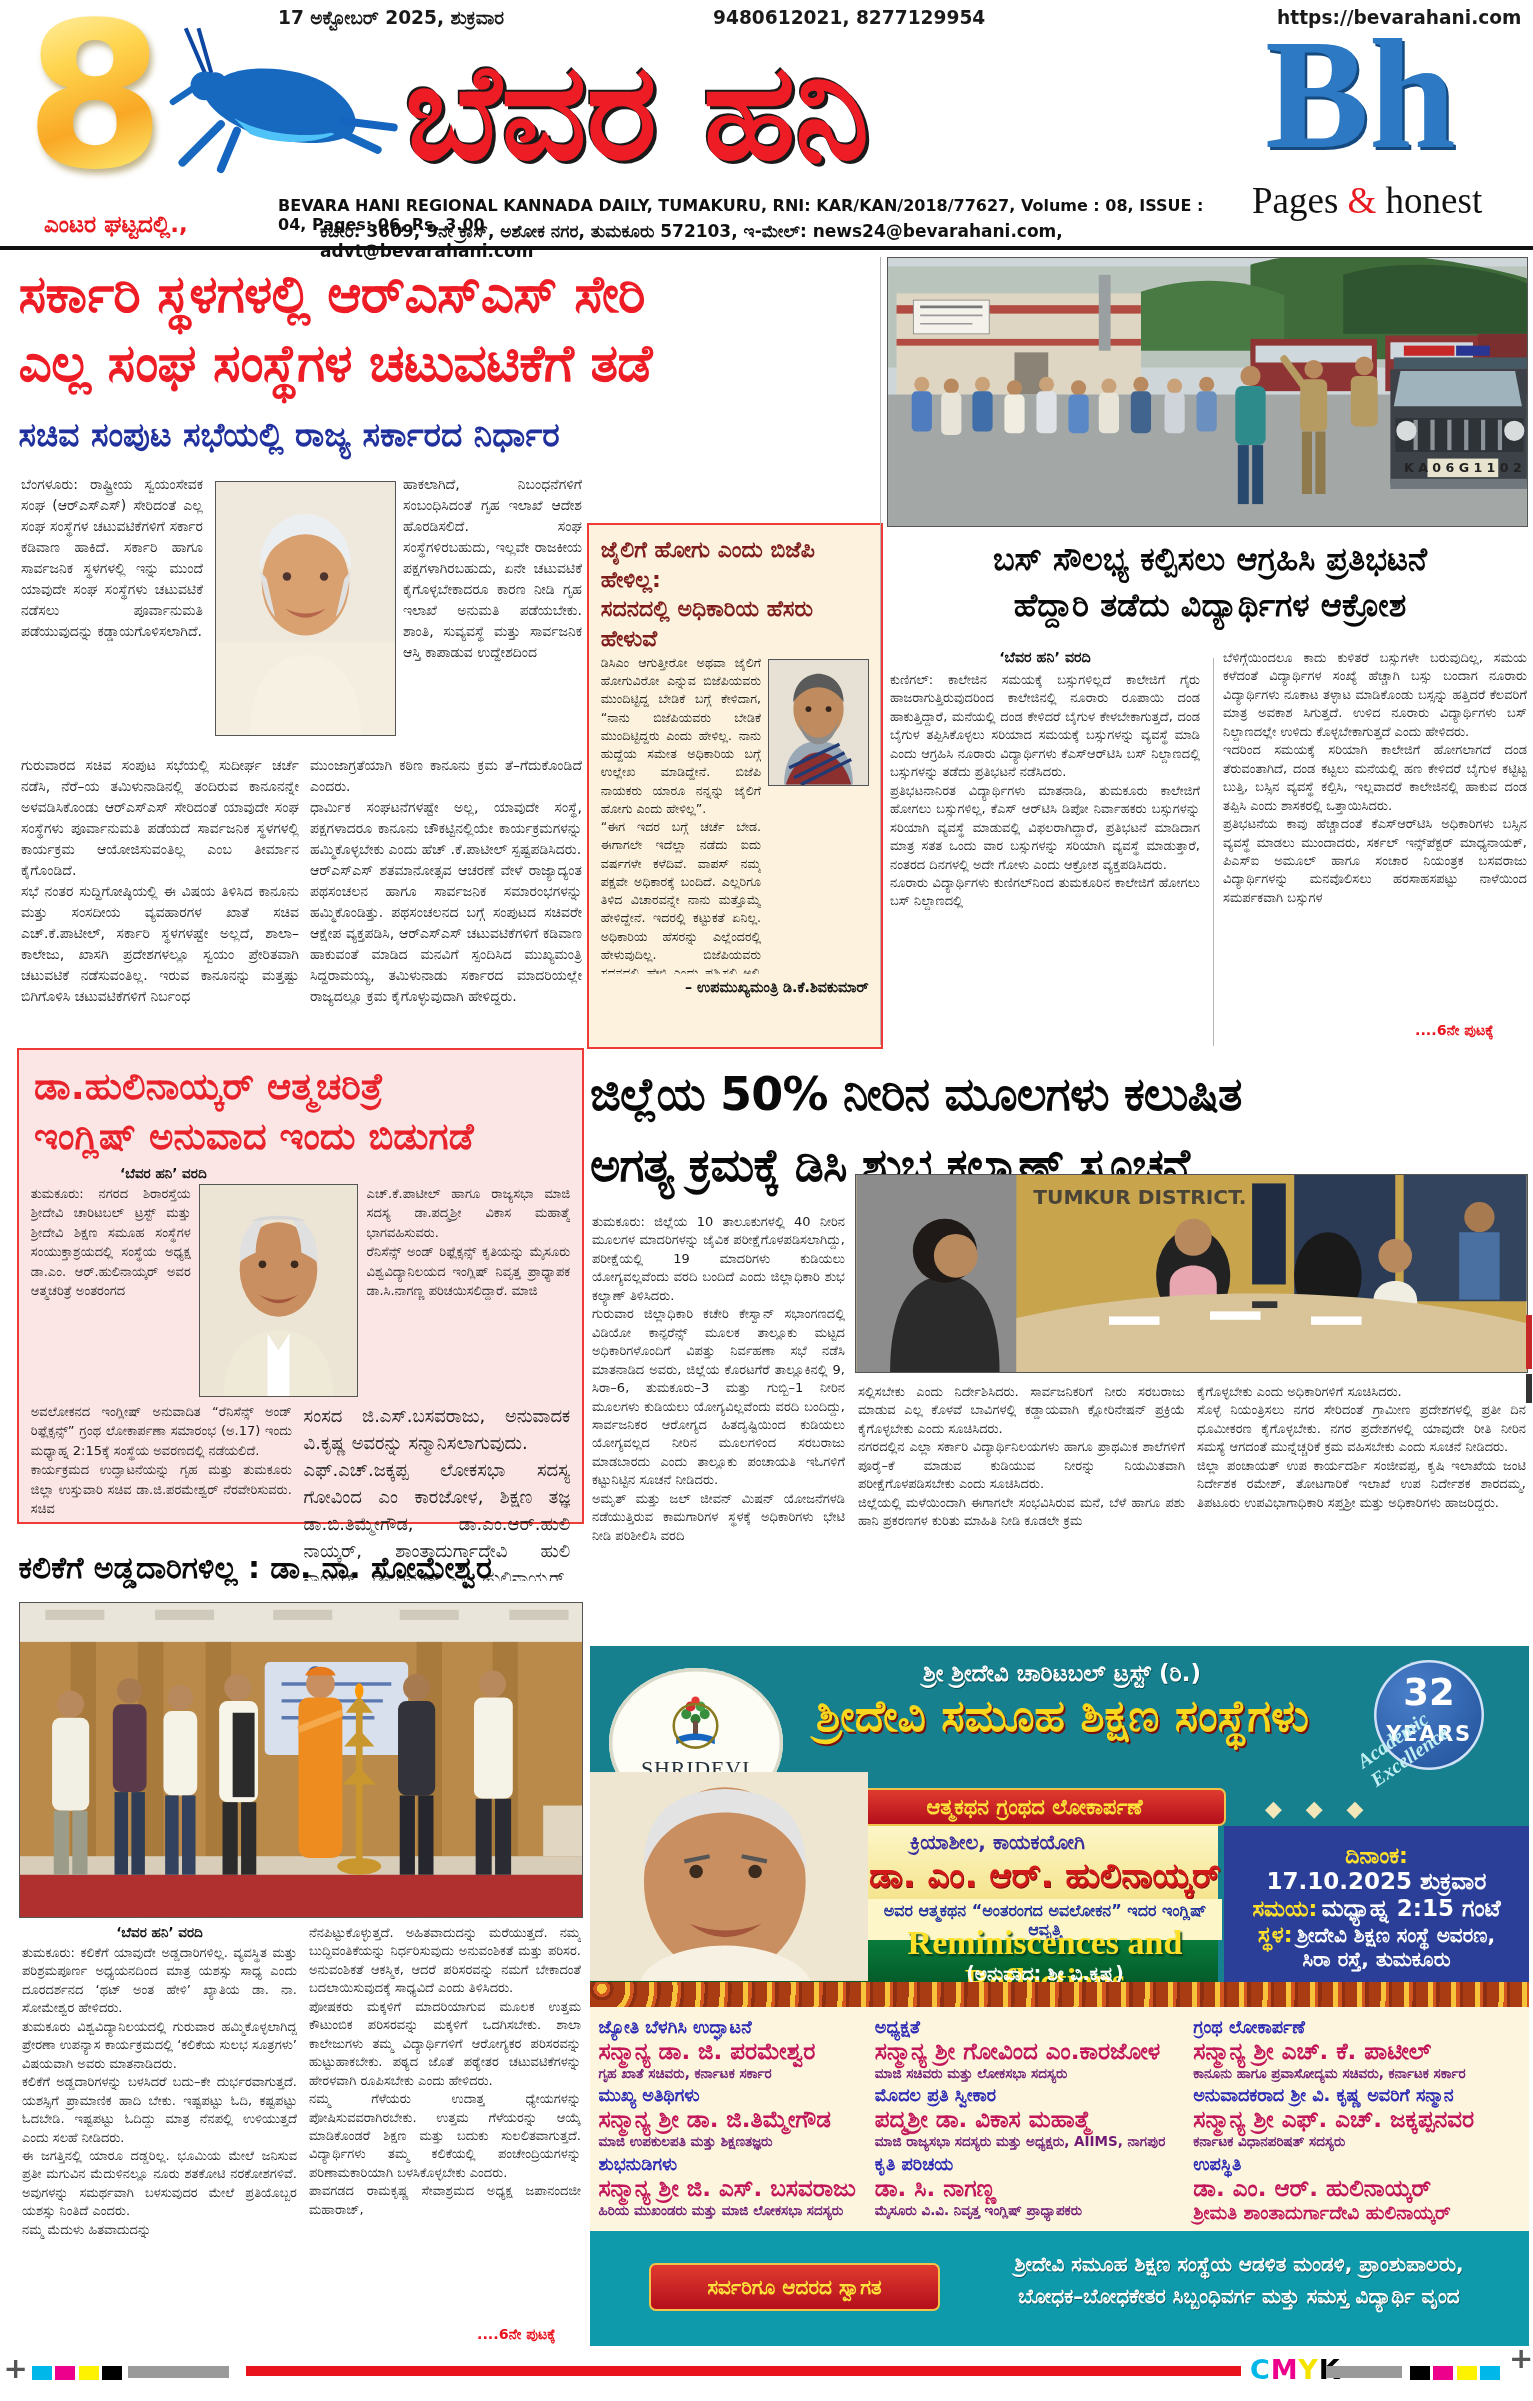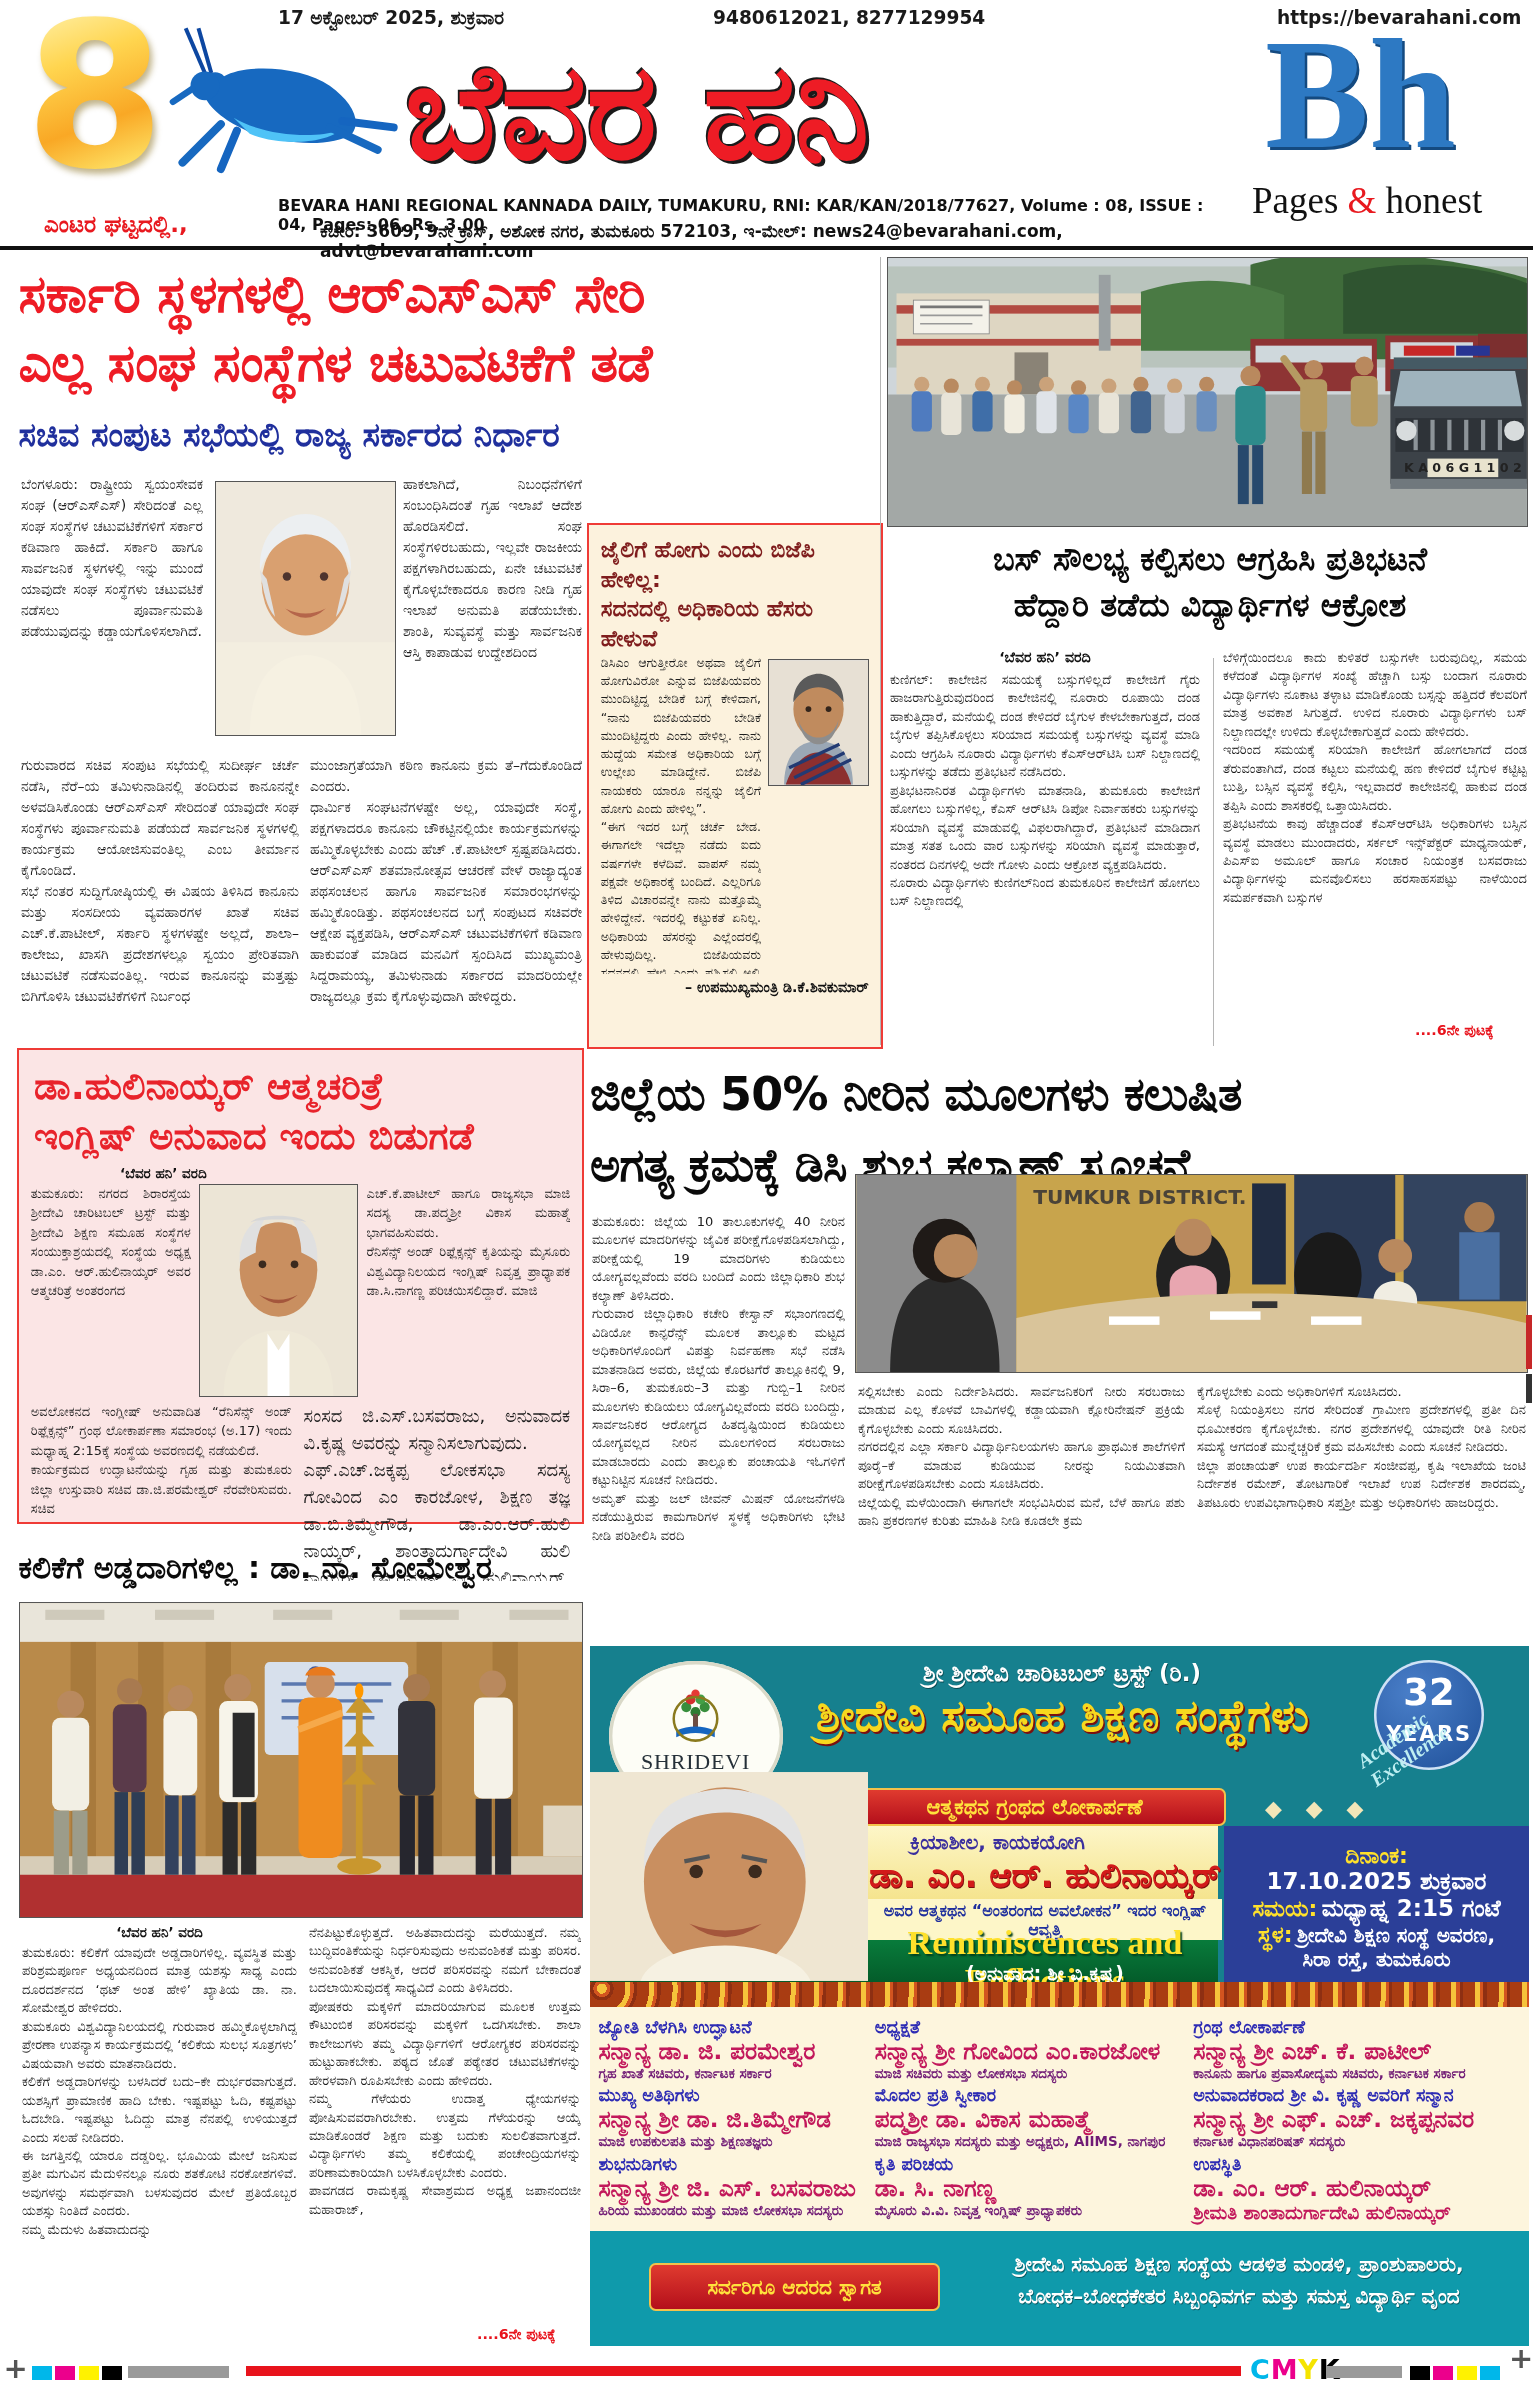--- a/index.html
+++ b/index.html
@@ -424,21 +424,21 @@
 ಈ ಜಗತ್ತಿನಲ್ಲಿ ಯಾರೂ ದಡ್ಡರಿಲ್ಲ. ಭೂಮಿಯ ಮೇಲೆ ಜನಿಸುವ ಪ್ರತೀ ಮಗುವಿನ ಮೆದುಳಿನಲ್ಲೂ ನೂರು ಶತಕೋಟಿ ನರಕೋಶಗಳಿವೆ. ಅವುಗಳನ್ನು ಸಮರ್ಥವಾಗಿ ಬಳಸುವುದರ ಮೇಲೆ ಪ್ರತಿಯೊಬ್ಬರ ಯಶಸ್ಸು ನಿಂತಿದೆ ಎಂದರು.
 ನಮ್ಮ ಮೆದುಳು ಹಿತವಾದುದನ್ನು</div>
   <div class="abs col body-txt just pre" style="left:309px;top:1924px;width:272px;height:425px;font-size:13px;line-height:1.42;">ನೆನಪಿಟ್ಟುಕೊಳ್ಳುತ್ತದೆ. ಅಹಿತವಾದುದನ್ನು ಮರೆಯುತ್ತದೆ. ನಮ್ಮ ಬುದ್ಧಿವಂತಿಕೆಯನ್ನು ನಿರ್ಧರಿಸುವುದು ಅನುವಂಶಿಕತೆ ಮತ್ತು ಪರಿಸರ. ಅನುವಂಶಿಕತೆ ಆಕಸ್ಮಿಕ, ಆದರೆ ಪರಿಸರವನ್ನು ನಮಗೆ ಬೇಕಾದಂತೆ ಬದಲಾಯಿಸುವುದಕ್ಕೆ ಸಾಧ್ಯವಿದೆ ಎಂದು ತಿಳಿಸಿದರು.
 ಪೋಷಕರು ಮಕ್ಕಳಿಗೆ ಮಾದರಿಯಾಗುವ ಮೂಲಕ ಉತ್ತಮ ಕೌಟುಂಬಿಕ ಪರಿಸರವನ್ನು ಮಕ್ಕಳಿಗೆ ಒದಗಿಸಬೇಕು. ಶಾಲಾ ಕಾಲೇಜುಗಳು ತಮ್ಮ ವಿದ್ಯಾರ್ಥಿಗಳಿಗೆ ಆರೋಗ್ಯಕರ ಪರಿಸರವನ್ನು ಹುಟ್ಟುಹಾಕಬೇಕು. ಪಠ್ಯದ ಜೊತೆ ಪಠ್ಯೇತರ ಚಟುವಟಿಕೆಗಳನ್ನು ಹೇರಳವಾಗಿ ರೂಪಿಸಬೇಕು ಎಂದು ಹೇಳಿದರು.
 ನಮ್ಮ ಗೆಳೆಯರು ಉದಾತ್ತ ಧ್ಯೇಯಗಳನ್ನು ಪೋಷಿಸುವವರಾಗಿರಬೇಕು. ಉತ್ತಮ ಗೆಳೆಯರನ್ನು ಆಯ್ಕೆ ಮಾಡಿಕೊಂಡರೆ ಶಿಕ್ಷಣ ಮತ್ತು ಬದುಕು ಸುಲಲಿತವಾಗುತ್ತದೆ. ವಿದ್ಯಾರ್ಥಿಗಳು ತಮ್ಮ ಕಲಿಕೆಯಲ್ಲಿ ಪಂಚೇಂದ್ರಿಯಗಳನ್ನು ಪರಿಣಾಮಕಾರಿಯಾಗಿ ಬಳಸಿಕೊಳ್ಳಬೇಕು ಎಂದರು.
 ಪಾವಗಡದ ರಾಮಕೃಷ್ಣ ಸೇವಾಶ್ರಮದ ಅಧ್ಯಕ್ಷ ಜಪಾನಂದಜೀ ಮಹಾರಾಜ್,</div>
   <div class="abs cont-red" style="left:472px;top:2326px;font-size:14.3px;background:#fff;padding-left:5px;">....6ನೇ ಪುಟಕ್ಕೆ</div>
 
   <div class="abs ad" style="left:590px;top:1646px;width:939px;height:700px;">
 
-    <div class="abs ad-oval" style="left:18.6px;top:15px;width:174px;height:150px;">
+    <div class="abs ad-oval" style="left:18.6px;top:22px;width:174px;height:150px;">
       <svg width="59" height="62" viewBox="0 0 70 74">
         <circle cx="35" cy="30" r="6" fill="#2e7d32"></circle>
           <circle cx="24" cy="24" r="6" fill="#388e3c"></circle>
           <circle cx="46" cy="24" r="6" fill="#388e3c"></circle>
         <circle cx="29" cy="15" r="6" fill="#d32f2f"></circle>
           <circle cx="41" cy="15" r="6" fill="#43a047"></circle>
           <circle cx="35" cy="8" r="5" fill="#e53935"></circle>
         <rect x="32" y="32" width="6" height="16" fill="#6d4c41"></rect>
         <path d="M12,52 Q35,42 58,52 L58,60 Q35,50 12,60 Z" fill="#1565c0"></path>
         <circle cx="35" cy="38" r="26" fill="none" stroke="#8a7a1e" stroke-width="3"></circle>

